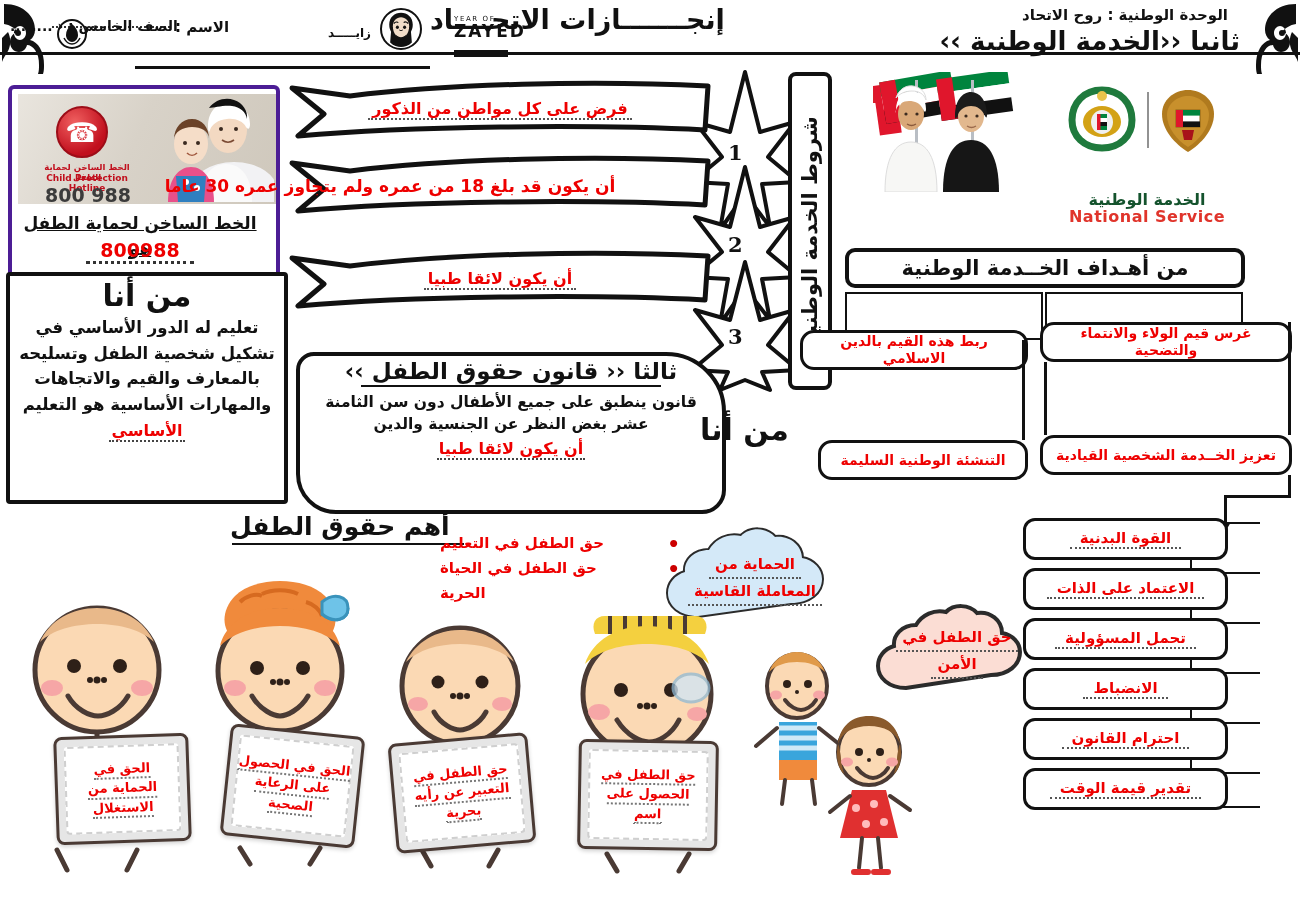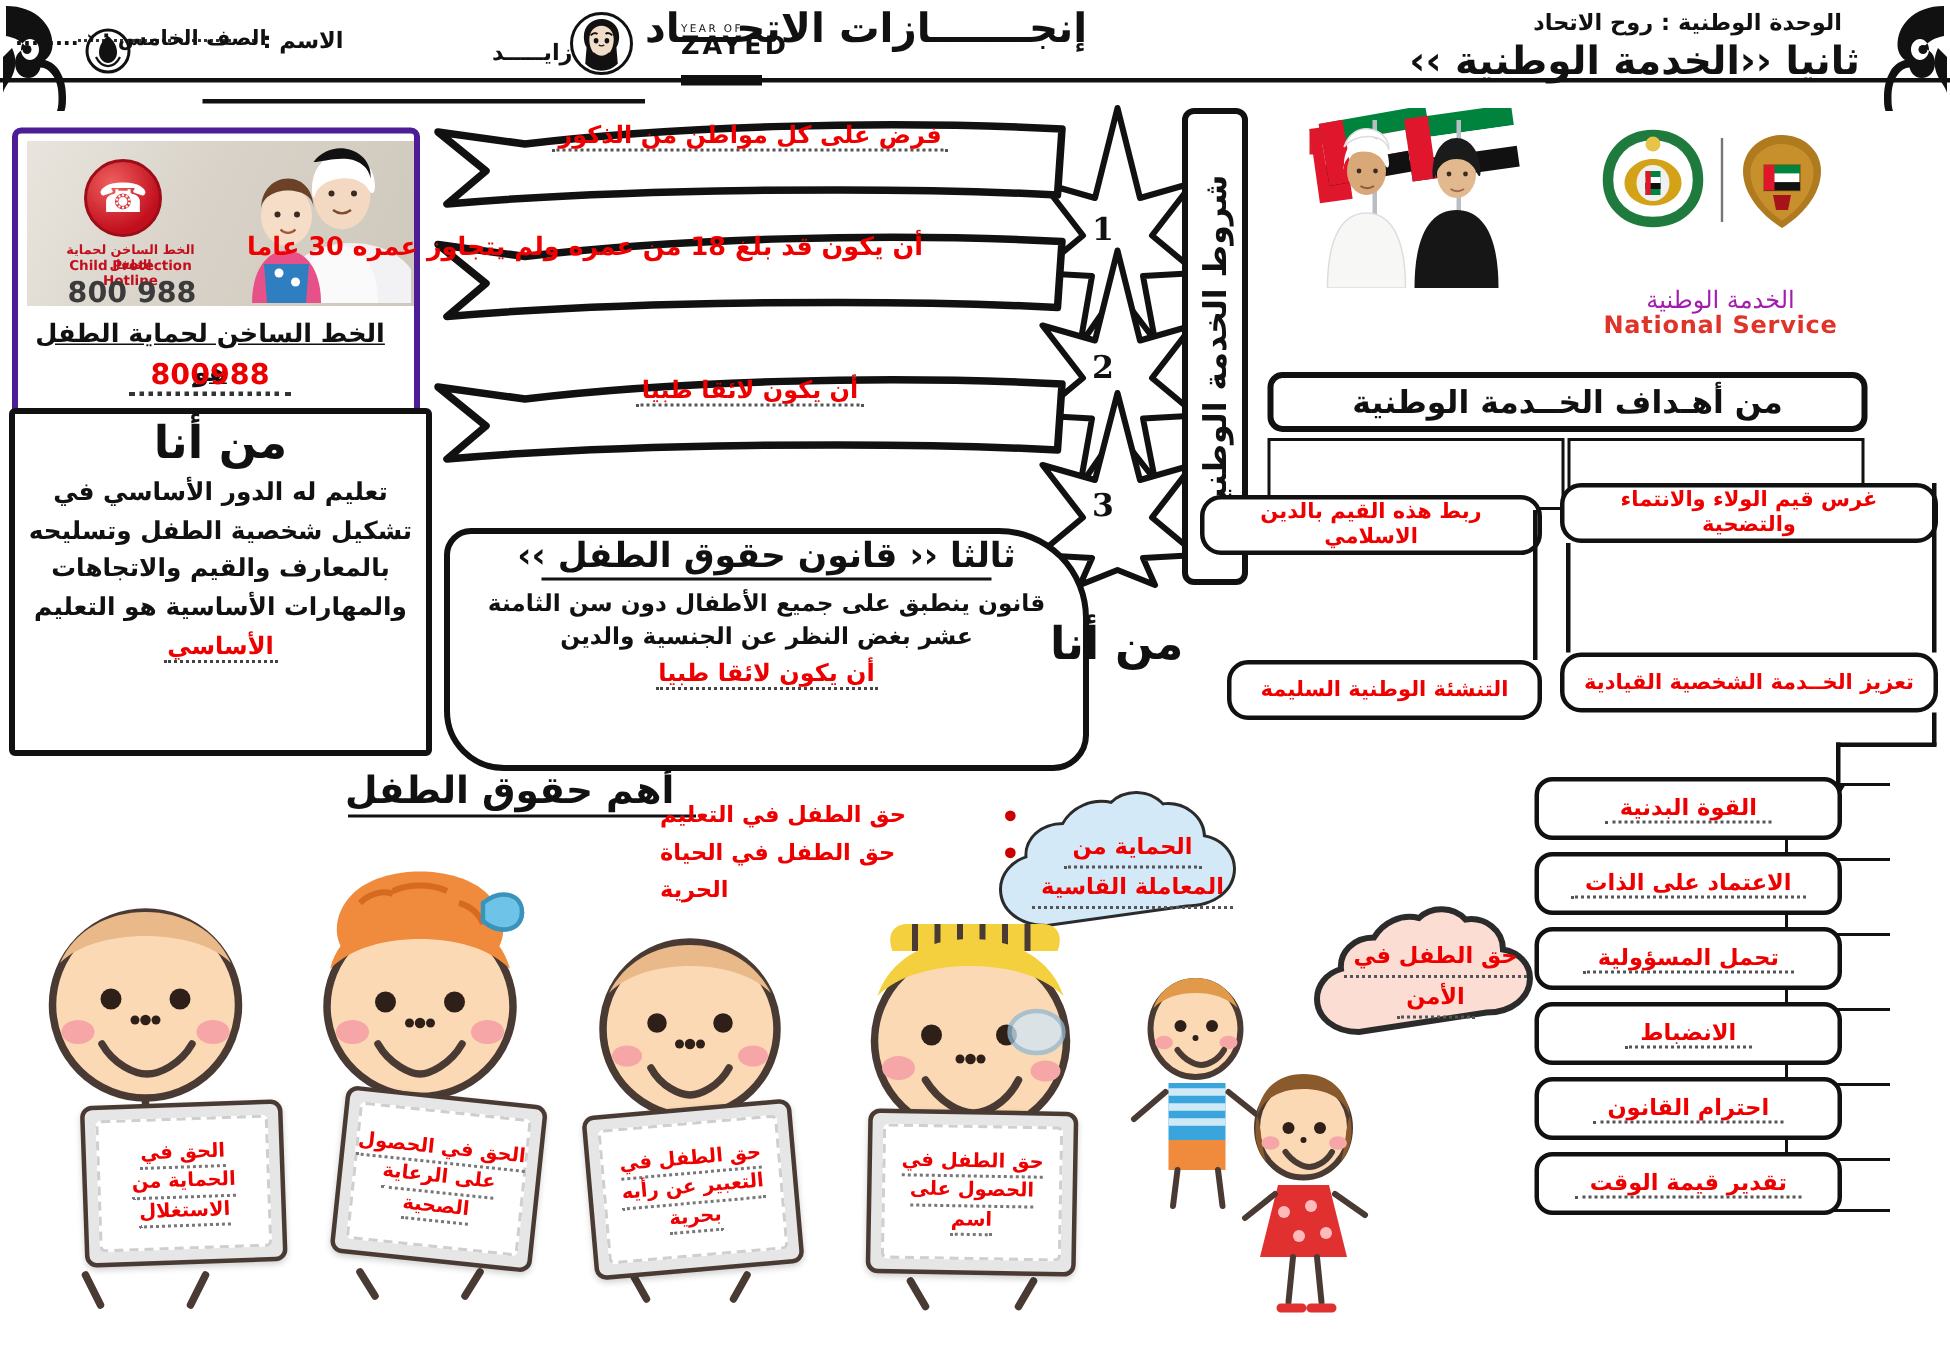--- a/index.html
+++ b/index.html
@@ -47,21 +47,21 @@
     width: 100px; height: 44px;
   }
   .zayed-face {
     position: absolute; left: 52px; top: 0;
     width: 42px; height: 42px; border-radius: 50%;
     border: 2px solid #111; overflow: hidden; background: #fff;
   }
   .zayed-face svg { width: 100%; height: 100%; }
   .zayed-word {
     position: absolute; left: 0; top: 18px;
-    font-size: 15px; font-weight: bold; color: #111;
+    font-size: 12px; font-weight: bold; color: #111;
     letter-spacing: 3px;
   }
   .zayed-en {
     position: absolute; left: 126px; top: 8px;
     text-align: left; line-height: 1.0;
   }
   .zayed-en .small { font-size: 7px; letter-spacing: 1.6px; color: #111; }
   .zayed-en .big { font-size: 17px; font-weight: bold; letter-spacing: 2px; color: #111; }
   .zayed-dash {
     position: absolute; left: 126px; top: 42px;
@@ -171,21 +171,21 @@
     font-family: "DejaVu Serif", serif;
   }
   .star-num.n1 { left: 38px; top: 78px; }
   .star-num.n2 { left: 38px; top: 170px; }
   .star-num.n3 { left: 38px; top: 262px; }
 
   .ribbon { position: absolute; }
   .ribbon svg { display: block; overflow: visible; }
   .ribbon .rtext {
     position: absolute; inset: 0;
-    display: flex; align-items: flex-start; justify-content: center;
+    display: flex; align-items: center; justify-content: center;
     font-weight: bold; color: #ee0000; text-align: center;
   }
   .r1 { left: 290px; top: 80px; width: 420px; height: 62px; }
   .r1 .rtext { font-size: 16px; padding-bottom: 4px; }
   .r2 { left: 290px; top: 155px; width: 420px; height: 62px; }
   .r2 .rtext { font-size: 17px; width: 640px; left: -120px; }
   .r3 { left: 290px; top: 250px; width: 420px; height: 62px; }
   .r3 .rtext { font-size: 16px; padding-bottom: 4px; }
   .dotted-u {
     border-bottom: 2px dotted #555; padding: 0 4px;
@@ -208,21 +208,21 @@
   }
   .ns-photo {
     position: absolute; left: 855px; top: 72px; width: 190px; height: 120px;
     overflow: hidden; background: #fff;
   }
   .ns-logos { position: absolute; left: 1060px; top: 82px; width: 170px; height: 78px; }
   .ns-logo-text {
     position: absolute; left: 1062px; top: 192px; width: 170px; text-align: center;
     line-height: 1.05;
   }
-  .ns-logo-text .l1 { font-size: 16px; font-weight: normal; color: #a21caf; letter-spacing: 1px; }
+  .ns-logo-text .l1 { font-size: 16px; font-weight: bold; color: #14532d; letter-spacing: 1px; }
   .ns-logo-text .l2 { font-size: 16px; font-weight: bold; color: #e0342b; direction: ltr; letter-spacing: 0.5px; }
 
   .goals-title {
     position: absolute; left: 845px; top: 248px; width: 400px; height: 40px;
     border: 4px solid #111; border-radius: 10px; background: #fff;
     display: flex; align-items: center; justify-content: center;
     font-size: 21px; font-weight: bold; color: #111; letter-spacing: -0.5px;
   }
   .goals-grid {
     position: absolute; left: 845px; top: 292px; width: 400px; height: 48px;

